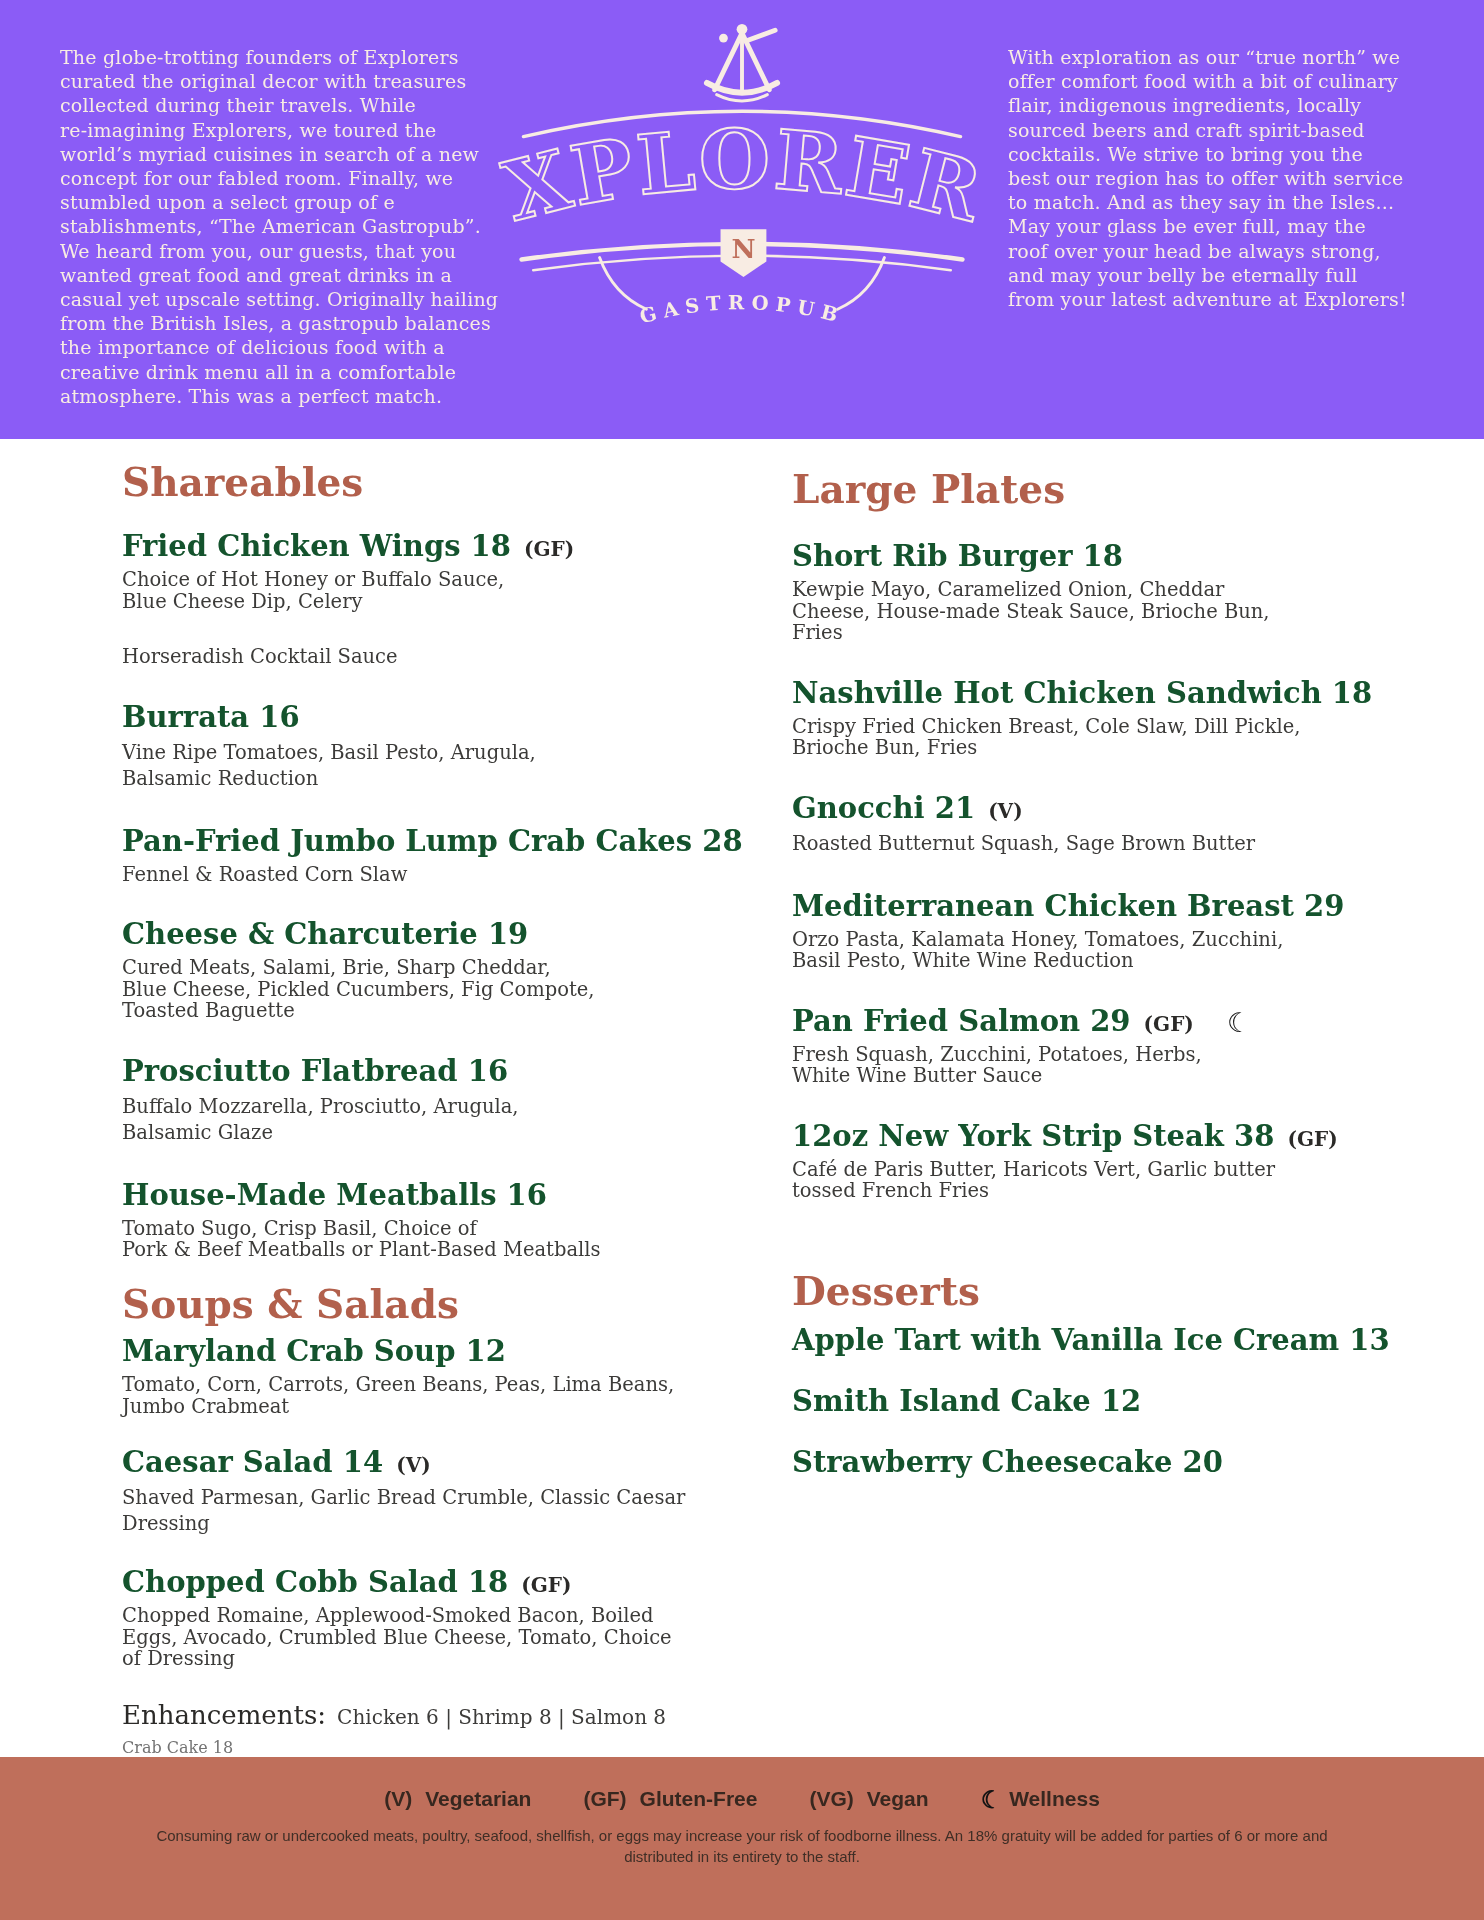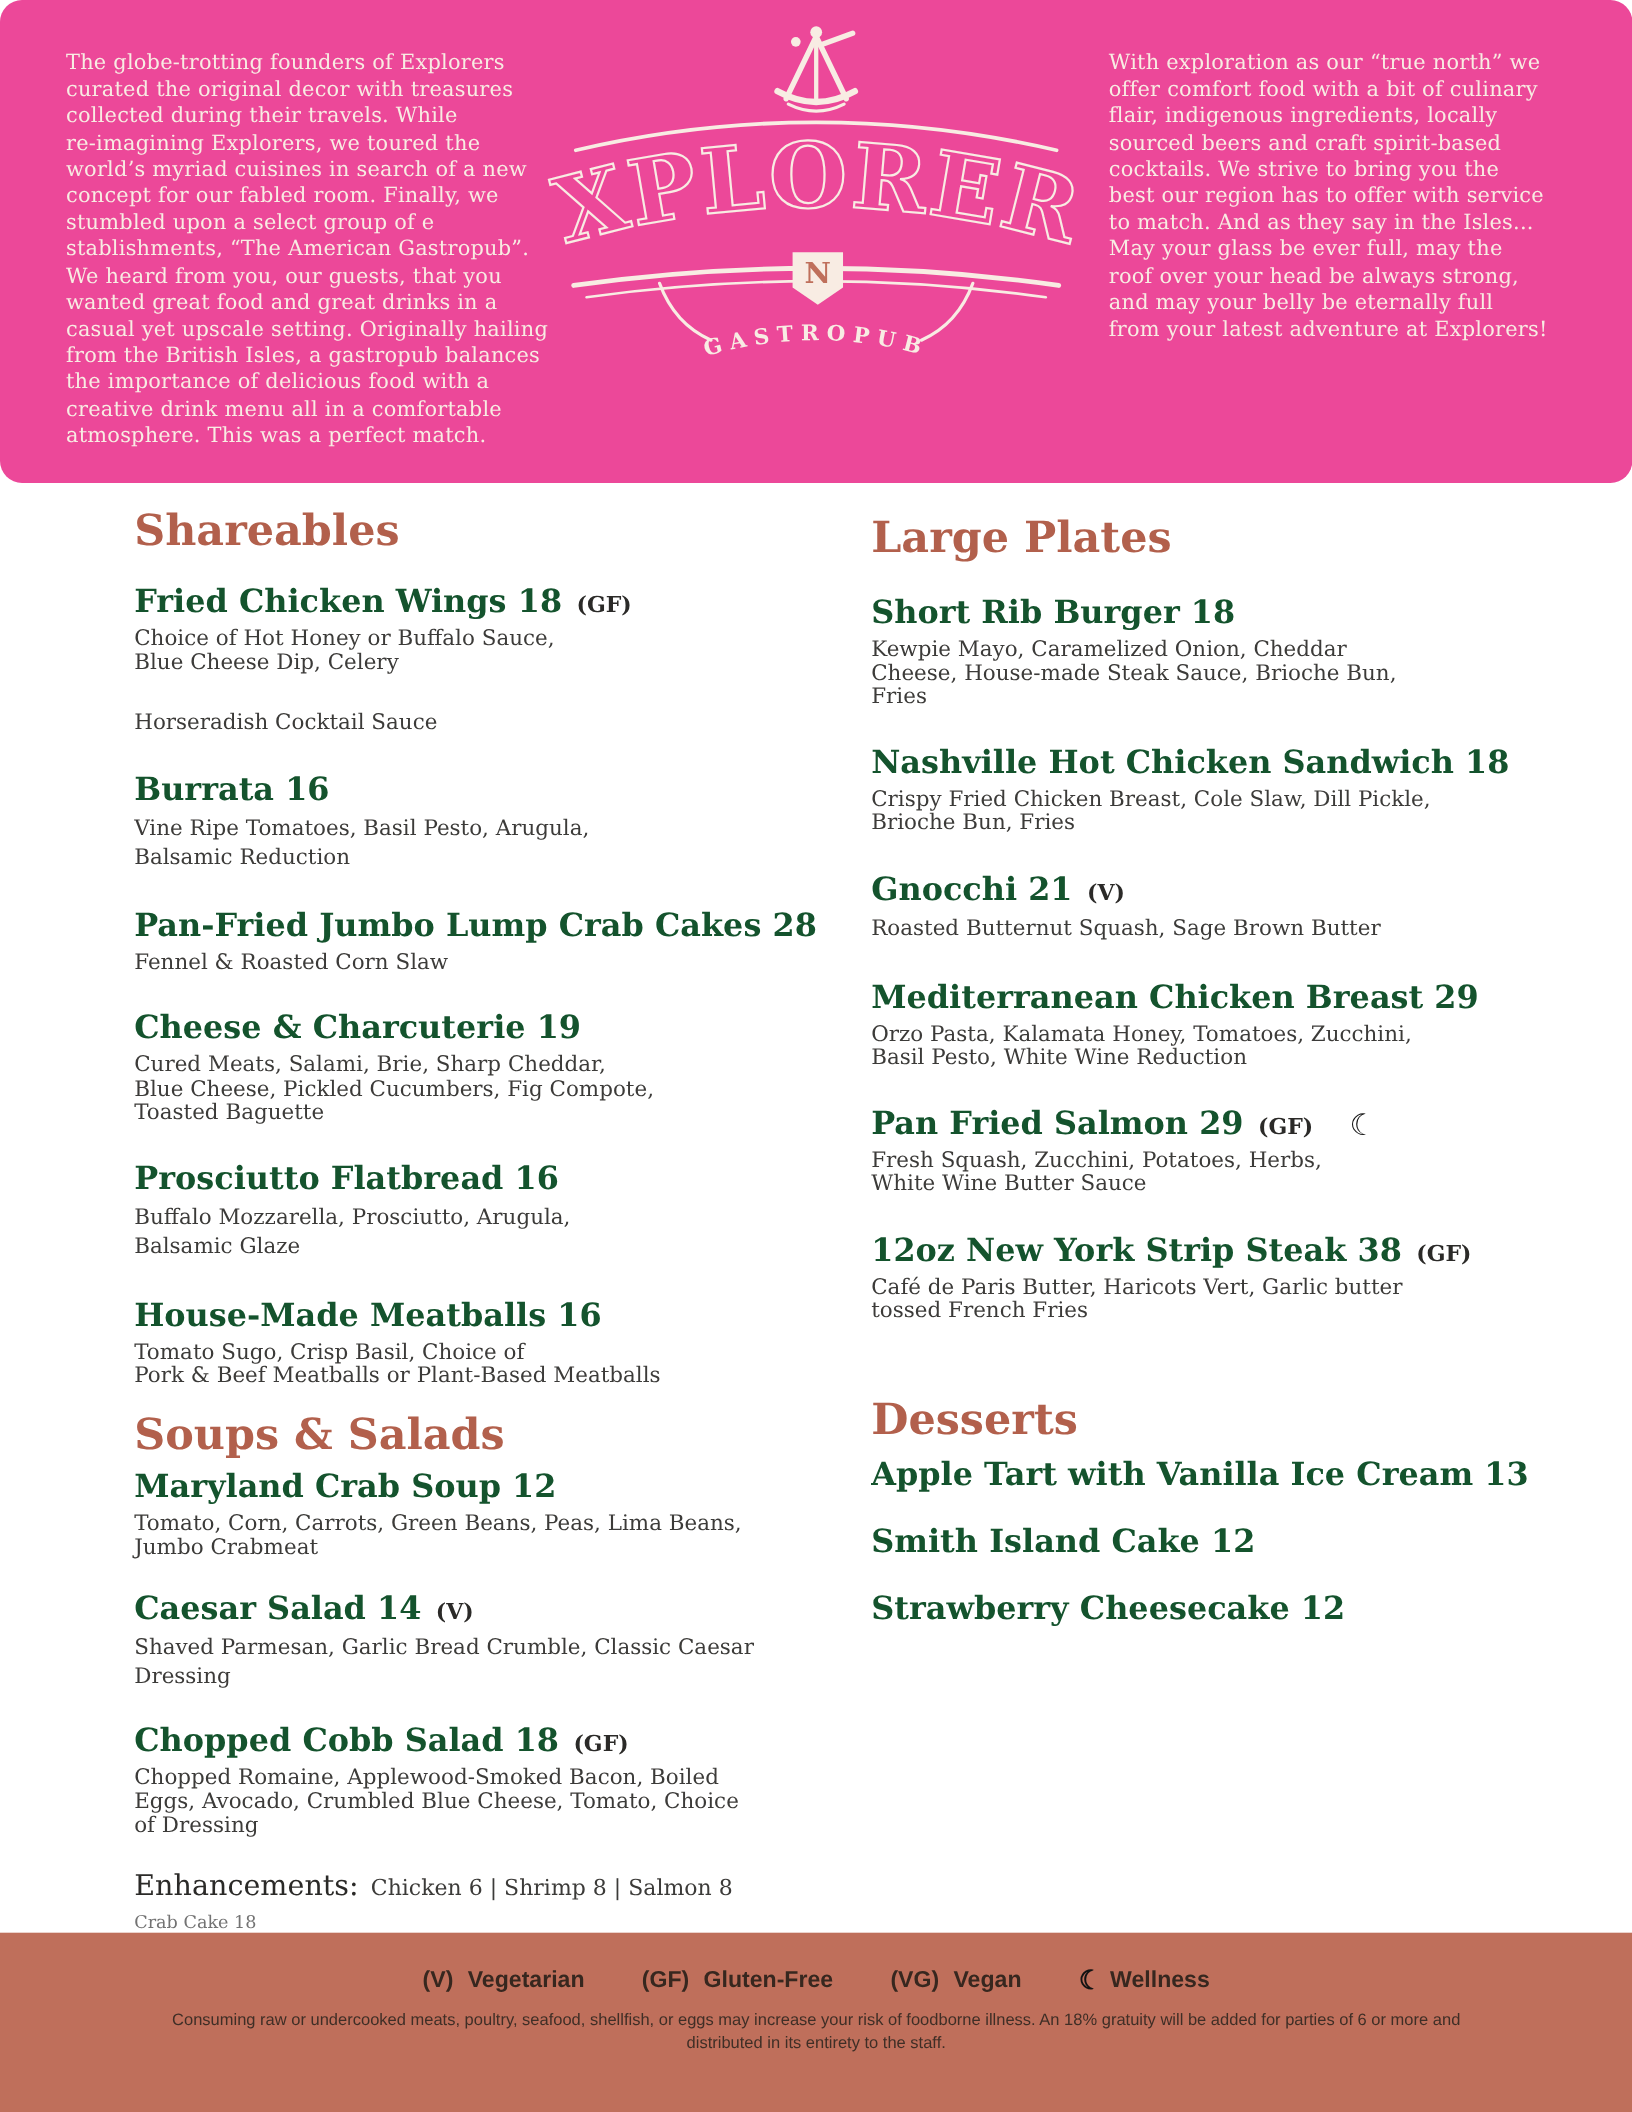--- a/index.html
+++ b/index.html
@@ -1,20 +1,20 @@
 <!DOCTYPE html>
 <html><head>
 <meta charset="utf-8">
 <title>Explorers Gastropub Menu</title>
 <style>
   html,body{margin:0;padding:0;background:#e8e8e8;}
   .page{position:relative;width:1484px;height:1920px;margin:0 auto;background:#ffffff;overflow:hidden;
         font-family:"DejaVu Serif","Liberation Serif",serif;}
   
-  .header{position:absolute;left:0;top:0;width:1484px;height:439px;background:#ec4899;border-radius:20px;}
+  .header{position:absolute;left:0;top:0;width:1484px;height:439px;background:#8b5cf6;}
   .hpara{position:absolute;top:45px;color:#F8ECE3;font-size:19px;line-height:24.2px;
          letter-spacing:.2px;white-space:pre-line;}
   .hpara.left{left:60px;width:440px;}
   .hpara.right{left:1008px;width:430px;}
   .logo-svg{position:absolute;left:492px;top:0;width:500px;height:439px;}
   
   .section{position:absolute;}
   .sec-title{margin:0;font-weight:700;font-size:39px;line-height:40px;color:#B2604C;}
   .sec-gap-lg{margin-bottom:29px;}
   .sec-gap-md{margin-bottom:32px;}
@@ -301,21 +301,21 @@
         <div class="mi">
         <div class="mi-head">
           <span class="mi-name">Smith Island Cake 12</span>
           
           
         </div>
 
       </div>
         <div class="mi">
         <div class="mi-head">
-          <span class="mi-name">Strawberry Cheesecake 12</span>
+          <span class="mi-name">Strawberry Cheesecake 20</span>
           
           
         </div>
 
       </div>
       </div>
   </div>
 
   <div class="footer">
     <div class="legend">

